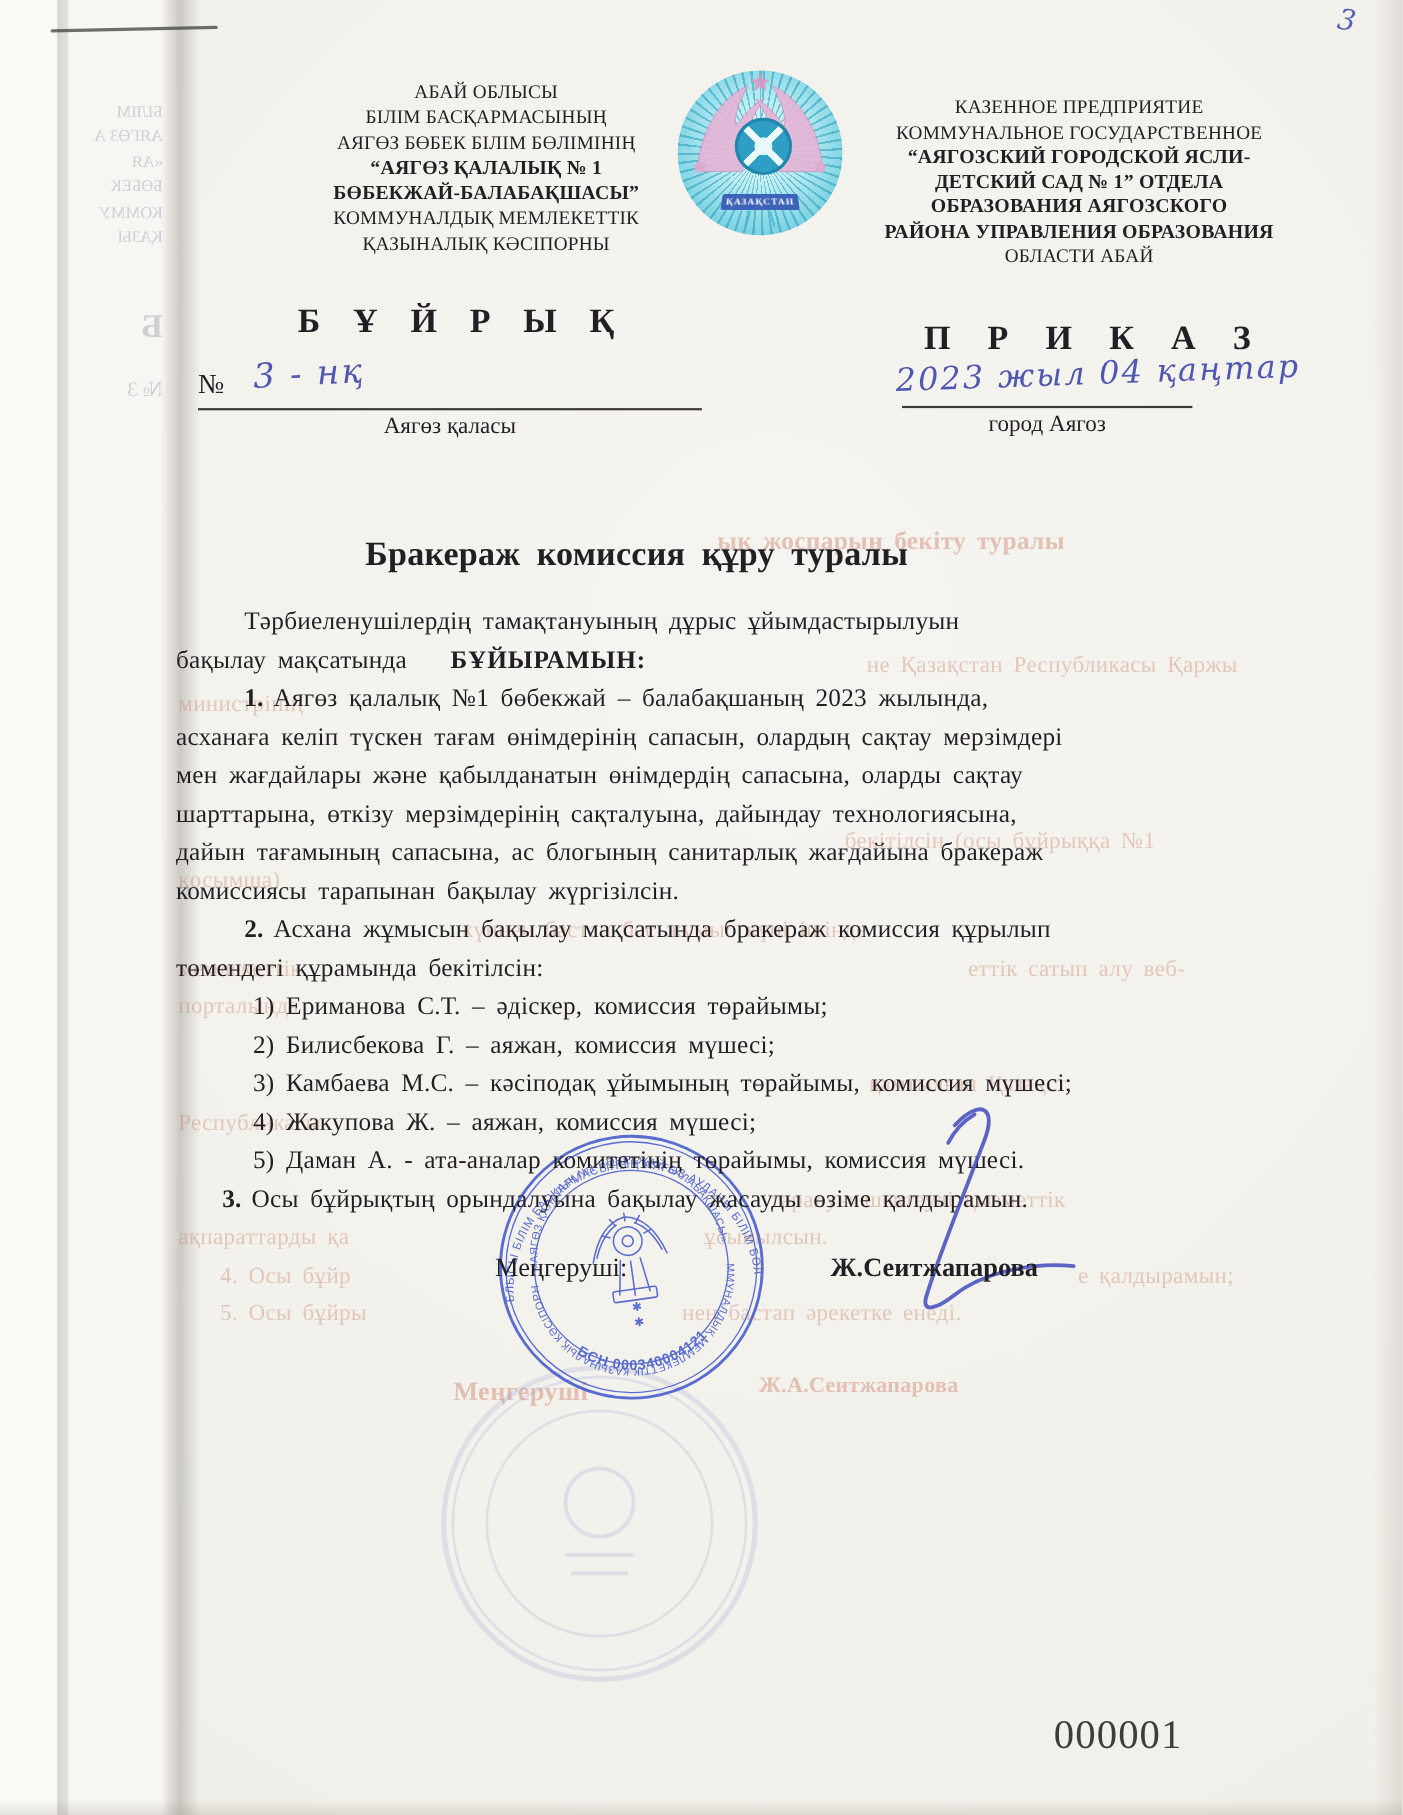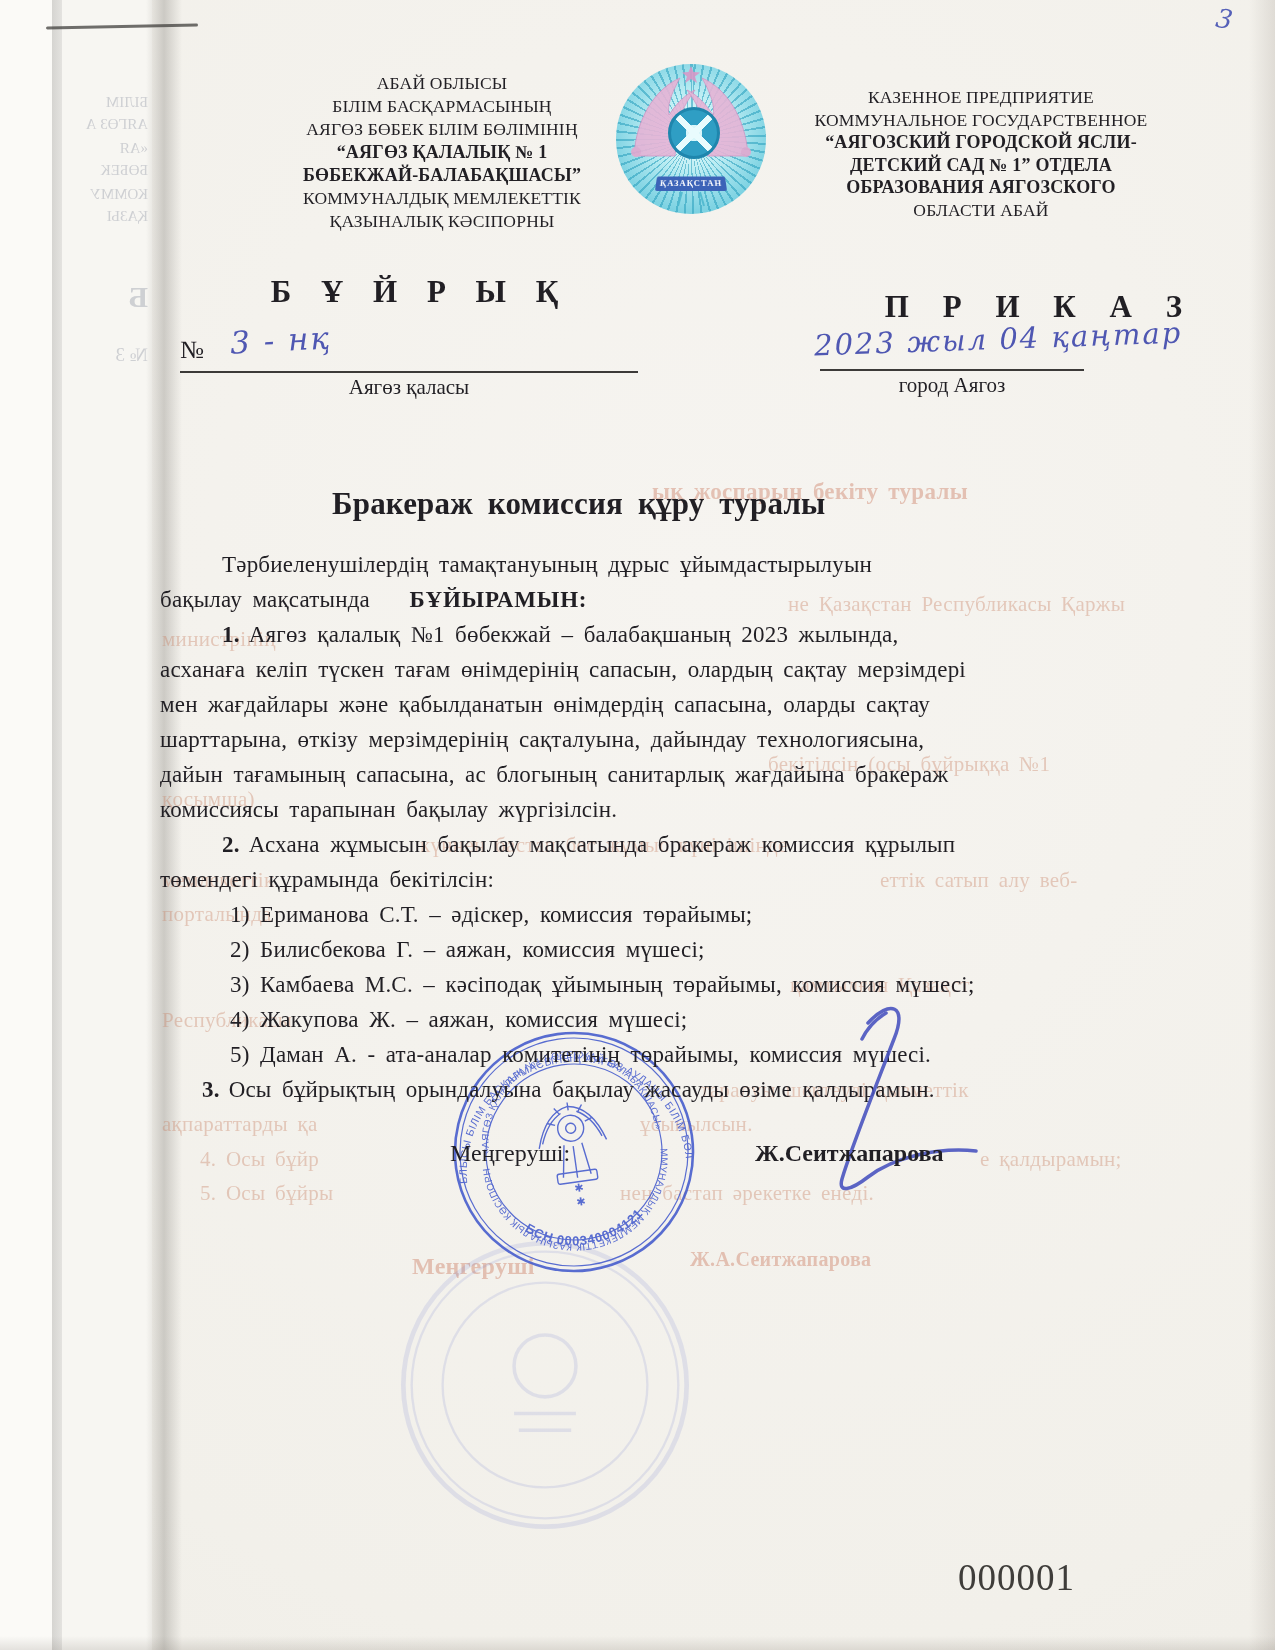--- a/index.html
+++ b/index.html
@@ -20,21 +20,21 @@
   .scan-streak{position:absolute;left:46px;top:25px;width:152px;height:3px;background:#403f3c;
     border-radius:3px;transform:rotate(-1.2deg);opacity:.75;}
   
   .hdr{position:absolute;text-align:center;font-size:17.5px;line-height:23px;letter-spacing:.2px;}
   .hdr-l{left:230px;top:72px;width:424px;}
   .hdr-r{left:770px;top:86px;width:422px;line-height:22.5px;}
   .hb{font-weight:bold;font-size:18px;}
   
   .kkhead{position:absolute;left:200px;top:274px;width:440px;text-align:center;
     font-size:31px;font-weight:bold;letter-spacing:11px;}
-  .ruhead{position:absolute;left:795px;top:289px;width:400px;text-align:right;
+  .ruhead{position:absolute;left:795px;top:289px;width:400px;text-align:center;
     font-size:31px;font-weight:bold;letter-spacing:13px;}
   .numlabel{position:absolute;left:180px;top:336px;font-size:25px;}
   .hand{font-style:italic;color:#4f57b2;white-space:nowrap;
     font-family:"DejaVu Serif",serif;letter-spacing:2px;}
   .numvalue{position:absolute;left:230px;top:322px;font-size:31px;transform:rotate(-3deg);}
   .rule-l{position:absolute;left:180px;top:371px;width:458px;height:2px;background:#3c3a38;}
   .place-kk{position:absolute;left:180px;top:375px;width:458px;text-align:center;font-size:21px;}
   .datevalue{position:absolute;left:814px;top:322px;font-size:29px;transform:rotate(-2deg);}
   .rule-r{position:absolute;left:820px;top:369px;width:264px;height:2px;background:#3c3a38;}
   .place-ru{position:absolute;left:820px;top:373px;width:264px;text-align:center;font-size:21px;}
@@ -129,20 +129,21 @@
     <div class="core"></div>
     <div class="banner">ҚАЗАҚСТАН</div>
   </div>
 
   <div class="hdr hdr-r">
     <div>КАЗЕННОЕ ПРЕДПРИЯТИЕ</div>
     <div>КОММУНАЛЬНОЕ ГОСУДАРСТВЕННОЕ</div>
     <div class="hb">“АЯГОЗСКИЙ ГОРОДСКОЙ ЯСЛИ-</div>
     <div class="hb">ДЕТСКИЙ САД № 1” ОТДЕЛА</div>
     <div class="hb">ОБРАЗОВАНИЯ АЯГОЗСКОГО</div>
+    <div class="hb">РАЙОНА УПРАВЛЕНИЯ ОБРАЗОВАНИЯ</div>
     <div>ОБЛАСТИ АБАЙ</div>
   </div>
 
   <div class="kkhead">Б Ұ Й Р Ы Қ</div>
   <div class="ruhead">П Р И К А З</div>
 
   <div class="numlabel">№</div>
   <div class="hand numvalue">3 - нқ</div>
   <div class="rule-l"></div>
   <div class="place-kk">Аягөз қаласы</div>

